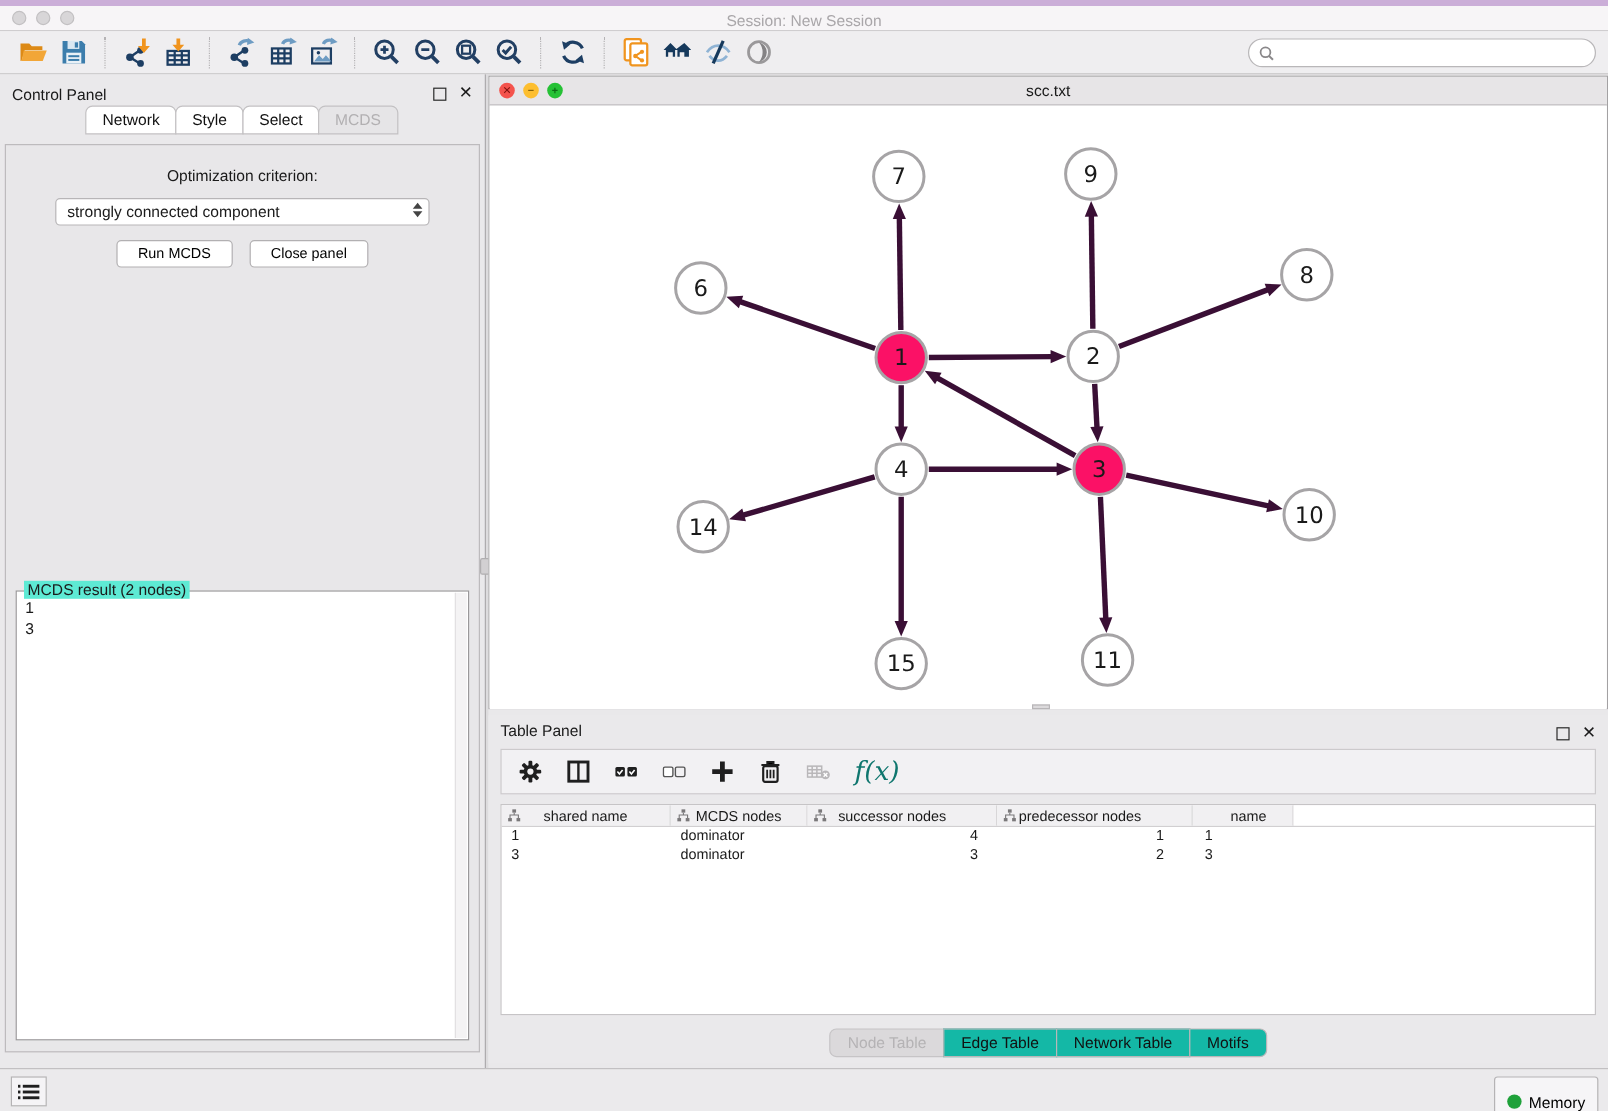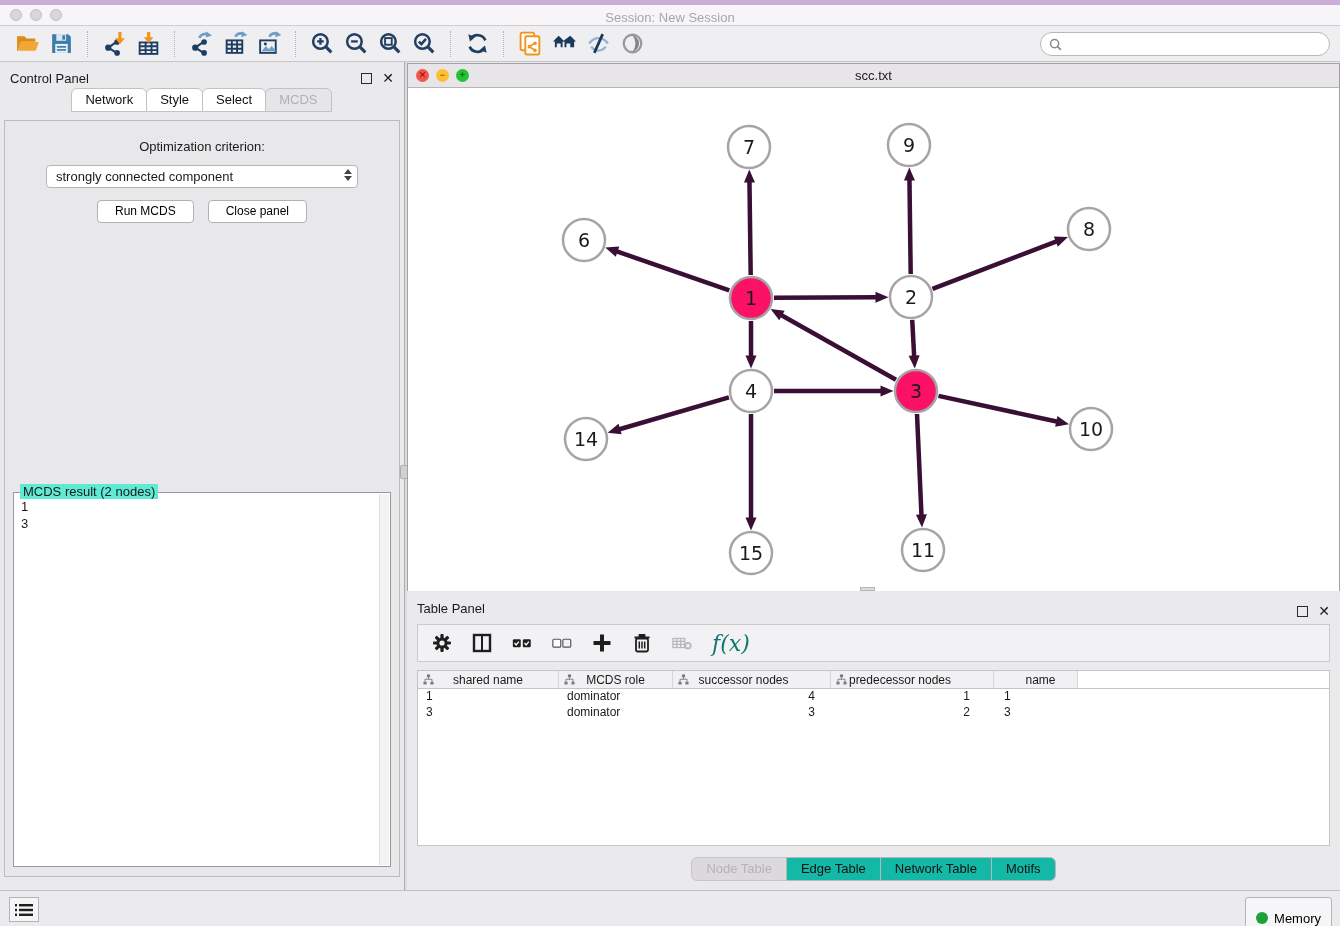--- a/index.html
+++ b/index.html
@@ -464,21 +464,21 @@
           </div>
           <div class="th w1">
             <svg class="hicon" viewBox="0 0 12 12">
               <g fill="#7a787a">
                 <rect x="4.3" y="0.5" width="3.4" height="3"></rect>
                 <rect x="0.5" y="8.4" width="3.4" height="3"></rect>
                 <rect x="8.1" y="8.4" width="3.4" height="3"></rect>
               </g>
               <path d="M6 3.5v2.2M2.2 8.4V5.7h7.6v2.7" stroke="#7a787a" fill="none" stroke-width="1"></path>
             </svg>
-            <span>MCDS role</span>
+            <span>MCDS nodes</span>
           </div>
           <div class="th w2">
             <svg class="hicon" viewBox="0 0 12 12">
               <g fill="#7a787a">
                 <rect x="4.3" y="0.5" width="3.4" height="3"></rect>
                 <rect x="0.5" y="8.4" width="3.4" height="3"></rect>
                 <rect x="8.1" y="8.4" width="3.4" height="3"></rect>
               </g>
               <path d="M6 3.5v2.2M2.2 8.4V5.7h7.6v2.7" stroke="#7a787a" fill="none" stroke-width="1"></path>
             </svg>

